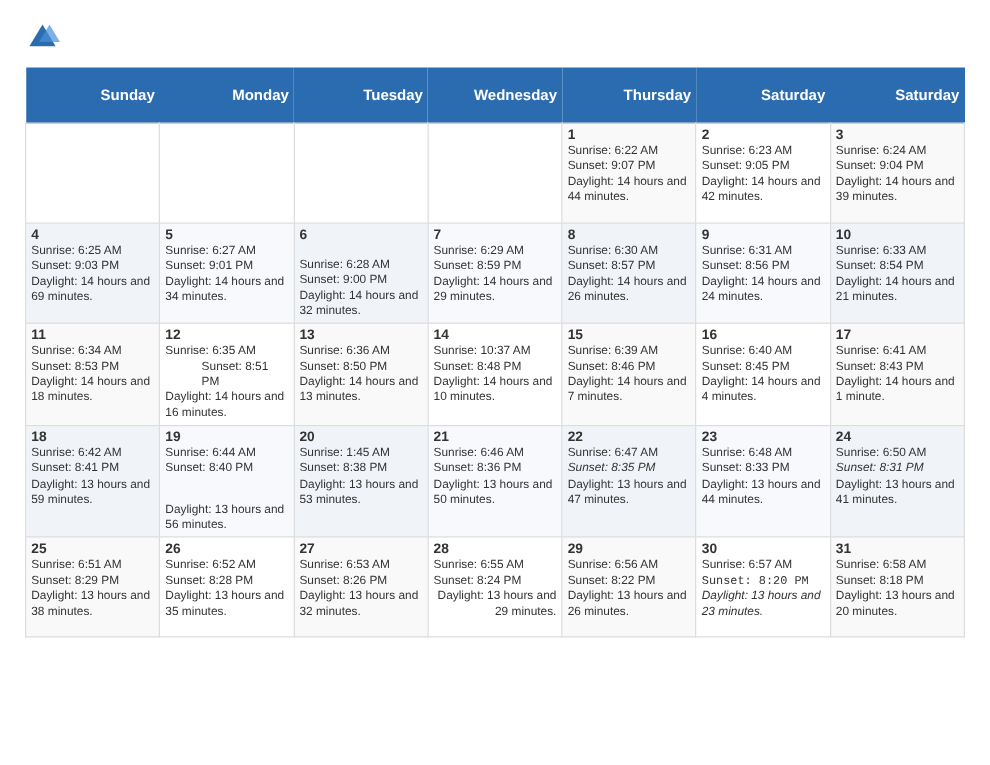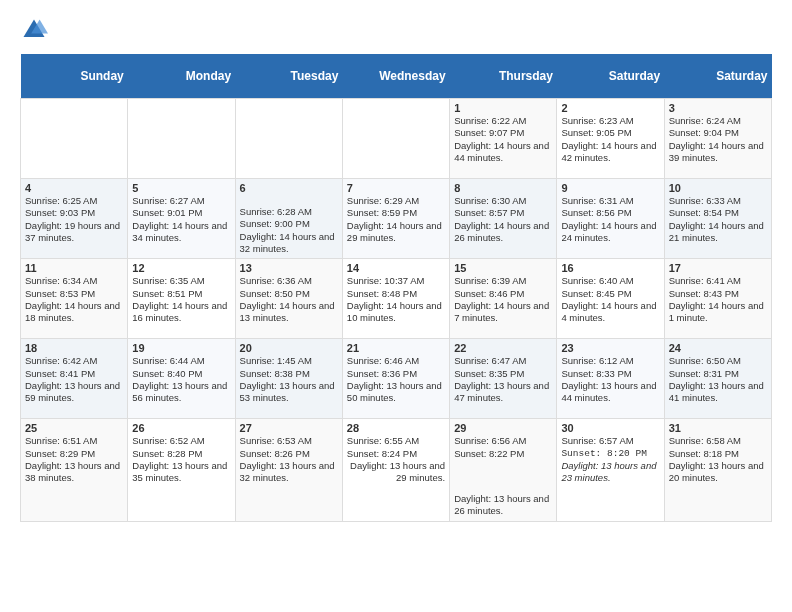--- a/index.html
+++ b/index.html
@@ -146,21 +146,21 @@
             <div style="line-height: 1.3;">Sunrise: 6:24 AM</div>
             <div style="line-height: 1.3;">Sunset: 9:04 PM</div>
             <div style="line-height: 1.3;">Daylight: 14 hours and 39 minutes.</div>
           </td>
         </tr>
         <tr>
           <td>
             <span class="day-num">4</span>
             <div style="line-height: 1.3;">Sunrise: 6:25 AM</div>
             <div style="line-height: 1.3;">Sunset: 9:03 PM</div>
-            <div style="line-height: 1.3;">Daylight: 19 hours and 37 minutes.</div>
+            <div style="line-height: 1.3;">Daylight: 14 hours and 69 minutes.</div>
           </td>
           <td>
             <span class="day-num">5</span>
             <div style="line-height: 1.3;">Sunrise: 6:27 AM</div>
             <div style="line-height: 1.3;">Sunset: 9:01 PM</div>
             <div style="line-height: 1.3;">Daylight: 14 hours and 34 minutes.</div>
           </td>
           <td>
             <span class="day-num">6</span>
             <div style="line-height: 1.3; margin-top: 12px;">Sunrise: 6:28 AM</div>
@@ -195,21 +195,21 @@
         <tr>
           <td>
             <span class="day-num">11</span>
             <div style="line-height: 1.3;">Sunrise: 6:34 AM</div>
             <div style="line-height: 1.3;">Sunset: 8:53 PM</div>
             <div style="line-height: 1.3;">Daylight: 14 hours and 18 minutes.</div>
           </td>
           <td>
             <span class="day-num">12</span>
             <div style="line-height: 1.3;">Sunrise: 6:35 AM</div>
-            <div style="line-height: 1.3;">Sunset: 8:51 PM</div>
+            <div style="line-height: 1.3; margin-left: 29px;">Sunset: 8:51 PM</div>
             <div style="line-height: 1.3;">Daylight: 14 hours and 16 minutes.</div>
           </td>
           <td>
             <span class="day-num">13</span>
             <div style="line-height: 1.3;">Sunrise: 6:36 AM</div>
             <div style="line-height: 1.3;">Sunset: 8:50 PM</div>
             <div style="line-height: 1.3;">Daylight: 14 hours and 13 minutes.</div>
           </td>
           <td>
             <span class="day-num">14</span>
@@ -240,50 +240,50 @@
           <td>
             <span class="day-num">18</span>
             <div style="line-height: 1.3;">Sunrise: 6:42 AM</div>
             <div style="line-height: 1.3;">Sunset: 8:41 PM</div>
             <div style="line-height: 1.3;">Daylight: 13 hours and 59 minutes.</div>
           </td>
           <td>
             <span class="day-num">19</span>
             <div style="line-height: 1.3;">Sunrise: 6:44 AM</div>
             <div style="line-height: 1.3;">Sunset: 8:40 PM</div>
-            <div style="line-height: 1.3;">Daylight: 13 hours and 56 minutes.</div>
+            <div style="line-height: 1.3; margin-top: 20px;">Daylight: 13 hours and 56 minutes.</div>
           </td>
           <td>
             <span class="day-num">20</span>
             <div style="line-height: 1.3;">Sunrise: 1:45 AM</div>
             <div style="line-height: 1.3;">Sunset: 8:38 PM</div>
             <div style="line-height: 1.3;">Daylight: 13 hours and 53 minutes.</div>
           </td>
           <td>
             <span class="day-num">21</span>
             <div style="line-height: 1.3;">Sunrise: 6:46 AM</div>
             <div style="line-height: 1.3;">Sunset: 8:36 PM</div>
             <div style="line-height: 1.3;">Daylight: 13 hours and 50 minutes.</div>
           </td>
           <td>
             <span class="day-num">22</span>
             <div style="line-height: 1.3;">Sunrise: 6:47 AM</div>
-            <div style="line-height: 1.3;">Sunset: 8:35 PM</div>
+            <div style="line-height: 1.3; font-style: italic;">Sunset: 8:35 PM</div>
             <div style="line-height: 1.3;">Daylight: 13 hours and 47 minutes.</div>
           </td>
           <td>
             <span class="day-num">23</span>
-            <div style="line-height: 1.3;">Sunrise: 6:12 AM</div>
+            <div style="line-height: 1.3;">Sunrise: 6:48 AM</div>
             <div style="line-height: 1.3;">Sunset: 8:33 PM</div>
             <div style="line-height: 1.3;">Daylight: 13 hours and 44 minutes.</div>
           </td>
           <td>
             <span class="day-num">24</span>
             <div style="line-height: 1.3;">Sunrise: 6:50 AM</div>
-            <div style="line-height: 1.3;">Sunset: 8:31 PM</div>
+            <div style="line-height: 1.3; font-style: italic;">Sunset: 8:31 PM</div>
             <div style="line-height: 1.3;">Daylight: 13 hours and 41 minutes.</div>
           </td>
         </tr>
         <tr>
           <td>
             <span class="day-num">25</span>
             <div style="line-height: 1.3;">Sunrise: 6:51 AM</div>
             <div style="line-height: 1.3;">Sunset: 8:29 PM</div>
             <div style="line-height: 1.3;">Daylight: 13 hours and 38 minutes.</div>
           </td>
@@ -302,21 +302,21 @@
           <td>
             <span class="day-num">28</span>
             <div style="line-height: 1.3;">Sunrise: 6:55 AM</div>
             <div style="line-height: 1.3;">Sunset: 8:24 PM</div>
             <div style="line-height: 1.3; text-align: right;">Daylight: 13 hours and 29 minutes.</div>
           </td>
           <td>
             <span class="day-num">29</span>
             <div style="line-height: 1.3;">Sunrise: 6:56 AM</div>
             <div style="line-height: 1.3;">Sunset: 8:22 PM</div>
-            <div style="line-height: 1.3; margin-top: 33px;">Daylight: 13 hours and 26 minutes.</div>
+            <div style="line-height: 1.3;">Daylight: 13 hours and 26 minutes.</div>
           </td>
           <td>
             <span class="day-num">30</span>
             <div style="line-height: 1.3;">Sunrise: 6:57 AM</div>
             <div style="line-height: 1.3; font-family: Liberation Mono, monospace;">Sunset: 8:20 PM</div>
             <div style="line-height: 1.3; font-style: italic;">Daylight: 13 hours and 23 minutes.</div>
           </td>
           <td>
             <span class="day-num">31</span>
             <div style="line-height: 1.3;">Sunrise: 6:58 AM</div>

